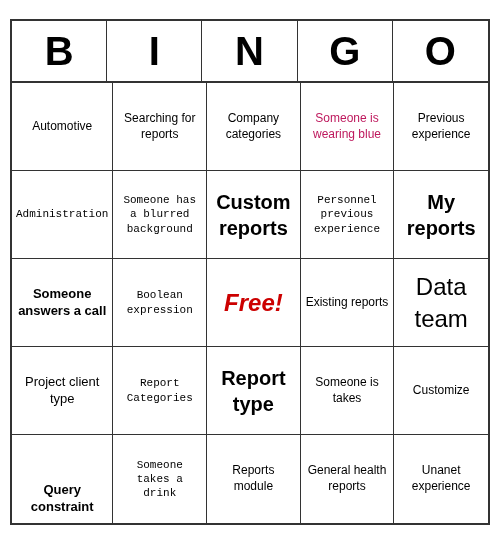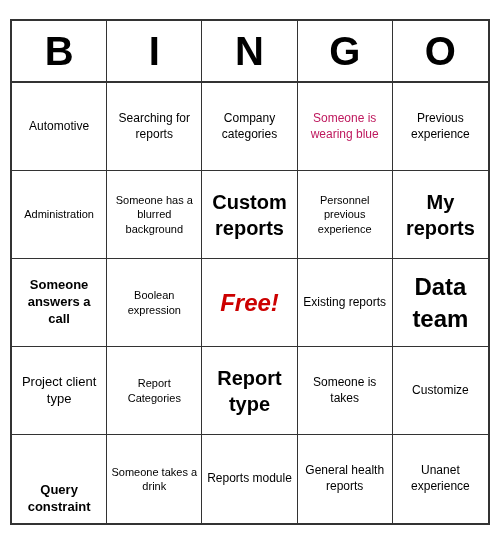--- a/index.html
+++ b/index.html
@@ -49,33 +49,34 @@
       line-height: 1.3;
     }
     .cell:nth-child(5n) { border-right: none; }
     .cell:nth-child(n+21) { border-bottom: none; }
     .large-text {
       font-size: 20px;
       font-weight: bold;
     }
     .xlarge-text {
       font-size: 24px;
-      font-weight: bold;
+      font-weight: normal;
     }
     .free-cell {
       font-size: 24px;
       font-weight: bold;
       color: #cc0000;
       font-style: italic;
     }
     .blue-text {
       color: #be185d;
     }
     .small-text {
       font-size: 11px;
+      font-family: Liberation Mono, monospace;
     }
   </style>
 </head>
 <body>
 
 <div class="bingo-card">
   <div class="bingo-header">
   <div class="bingo-letter">B</div>
       <div class="bingo-letter">I</div>
       <div class="bingo-letter">N</div>

